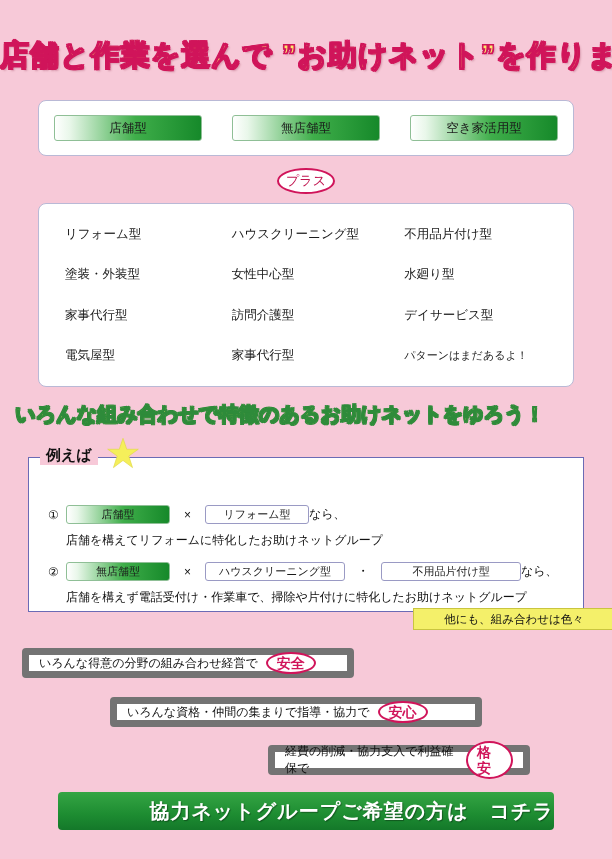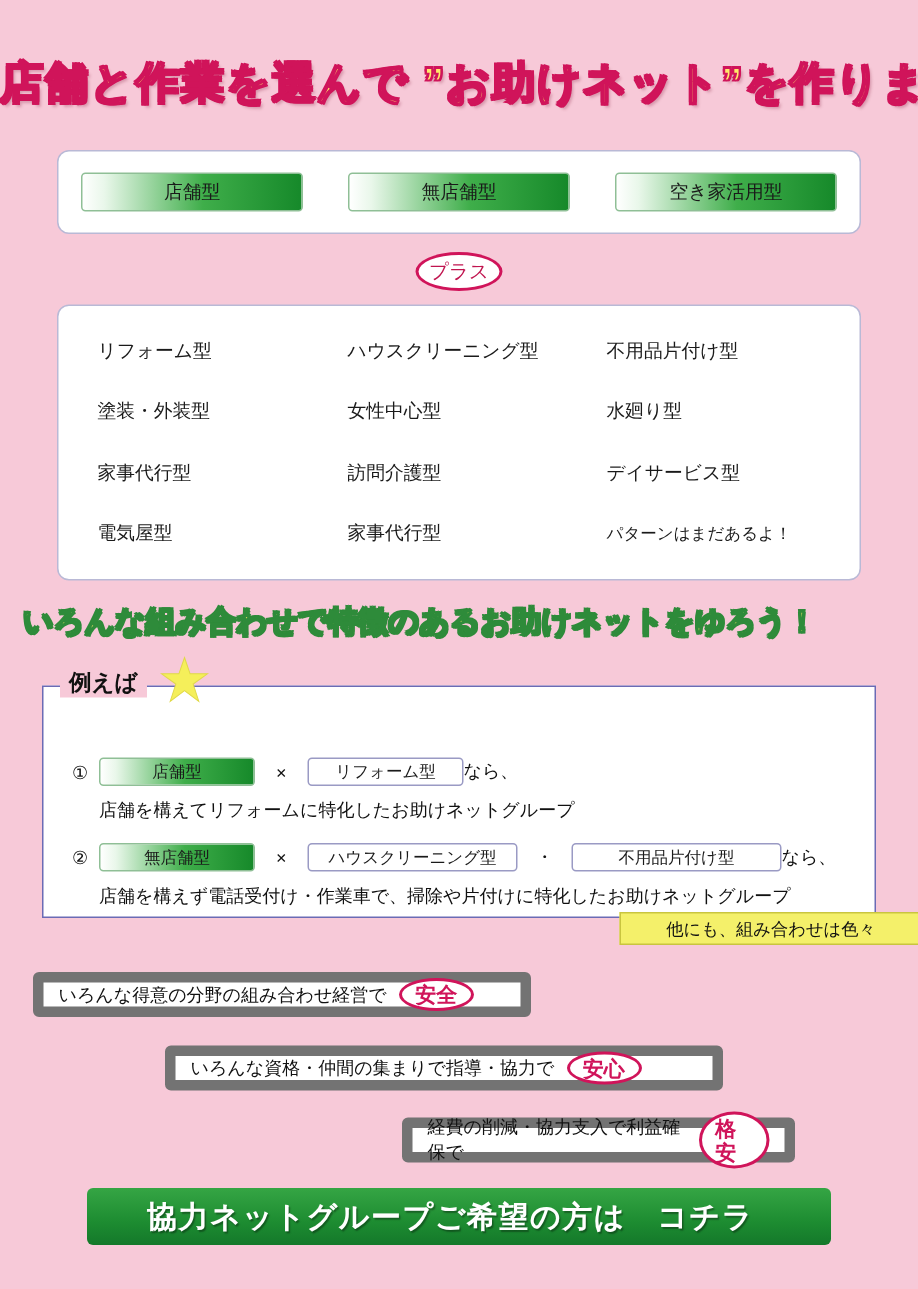--- a/index.html
+++ b/index.html
@@ -256,21 +256,21 @@
   .footer-bar {
     position: absolute;
     left: 58px;
     top: 792px;
     width: 496px;
     height: 38px;
     background: linear-gradient(to bottom, #35a544 0%, #1d8c31 60%, #14782a 100%);
     border-radius: 4px;
     display: flex;
     align-items: center;
-    justify-content: flex-start;
+    justify-content: flex-end;
     box-sizing: border-box;
     padding-left: 40px;
   }
   .footer-text {
     font-size: 20px;
     font-weight: bold;
     color: #ffffff;
     letter-spacing: 1px;
     text-shadow: 1px 1px 1px rgba(0,0,0,.35);
     white-space: nowrap;

